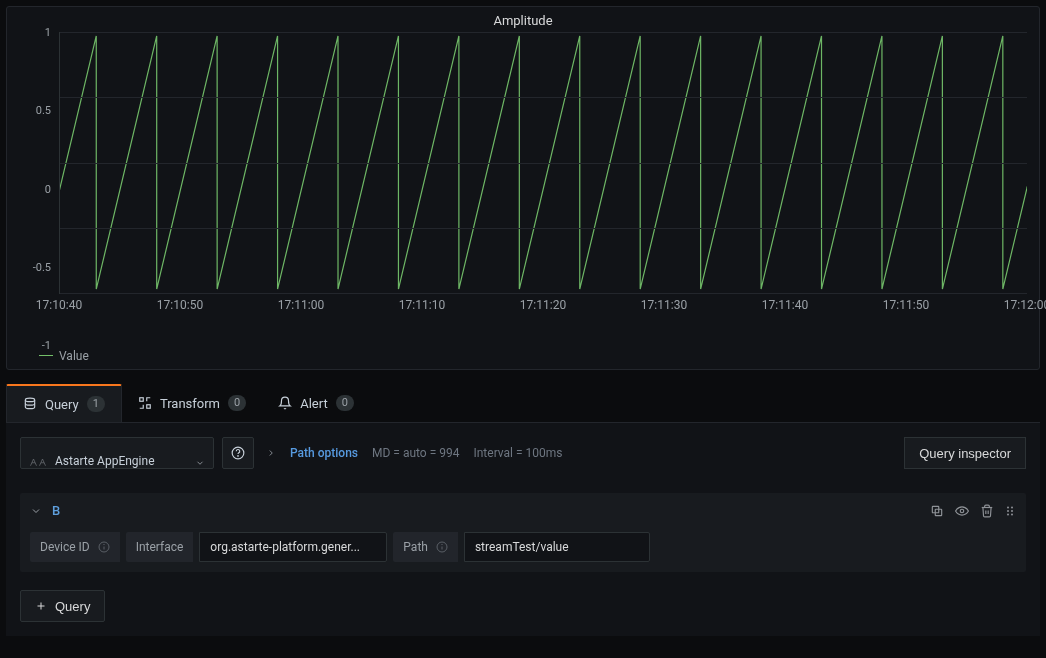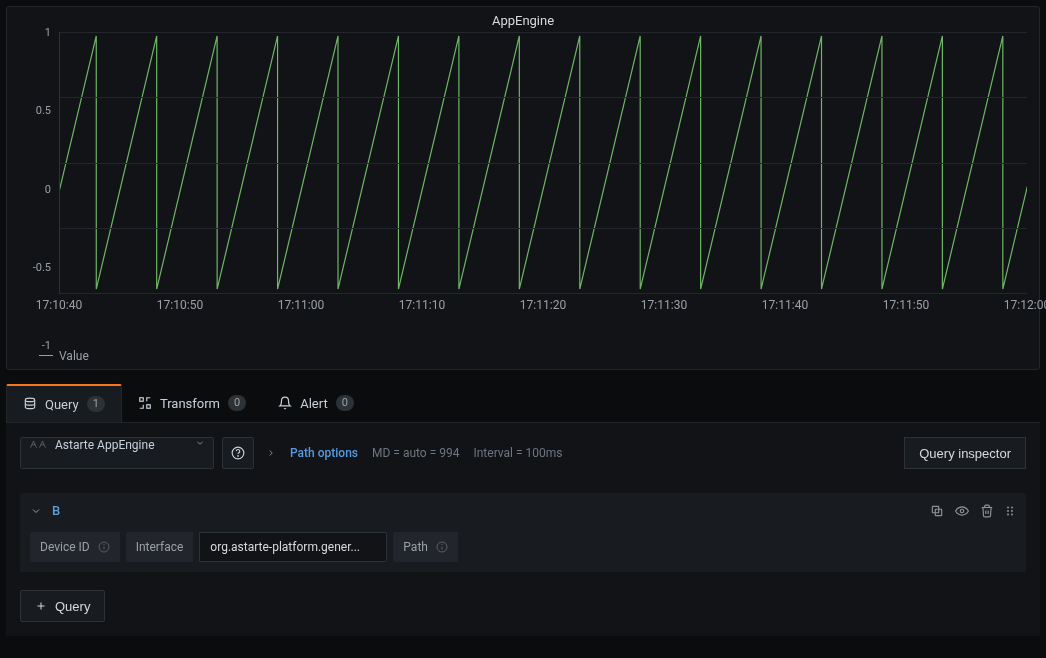--- a/index.html
+++ b/index.html
@@ -126,21 +126,21 @@
     padding: 14px;
   }
   .toolbar {
     display: flex;
     align-items: center;
     gap: 8px;
     margin-bottom: 24px;
   }
   .ds-picker {
     display: flex;
-    align-items: flex-start;
+    align-items: flex-end;
     background: #181b1f;
     border: 1px solid #2c3235;
     border-radius: 2px;
     height: 32px;
     padding: 0 8px;
     gap: 8px;
     min-width: 194px;
     cursor: pointer;
   }
   .ds-logo {
@@ -270,21 +270,21 @@
     fill: none;
     stroke: #73bf69;
     stroke-width: 1.2;
     stroke-opacity: 0.95;
   }
 </style>
 </head>
 <body>
 
 <div class="panel">
-  <div class="panel-title">AppEngine</div>
+  <div class="panel-title">Amplitude</div>
 
   <div class="chart-wrap">
     <div class="y-axis">
       <div class="y-tick" style="top:0%">1</div>
       <div class="y-tick" style="top:25%">0.5</div>
       <div class="y-tick" style="top:50%">0</div>
       <div class="y-tick" style="top:75%">-0.5</div>
       <div class="y-tick" style="top:100%">-1</div>
     </div>
 
@@ -446,20 +446,21 @@
       <div class="label-box">
         <span>Path</span>
         <span class="info-icon">
           <svg width="12" height="12" viewBox="0 0 24 24" fill="none" stroke="#5a5f66" stroke-width="2">
               <circle cx="12" cy="12" r="10"></circle>
               <line x1="12" y1="11" x2="12" y2="17"></line>
               <circle cx="12" cy="7" r="0.5" fill="#5a5f66"></circle>
             </svg>
         </span>
       </div>
+      <div class="input-box w3">streamTest/value</div>
     </div>
   </div>
 
   <button class="add-query">
     <svg width="12" height="12" viewBox="0 0 24 24" fill="none" stroke="#d8d9da" stroke-width="2">
         <line x1="12" y1="5" x2="12" y2="19"></line>
         <line x1="5" y1="12" x2="19" y2="12"></line>
       </svg>
     <span>Query</span>
   </button>

